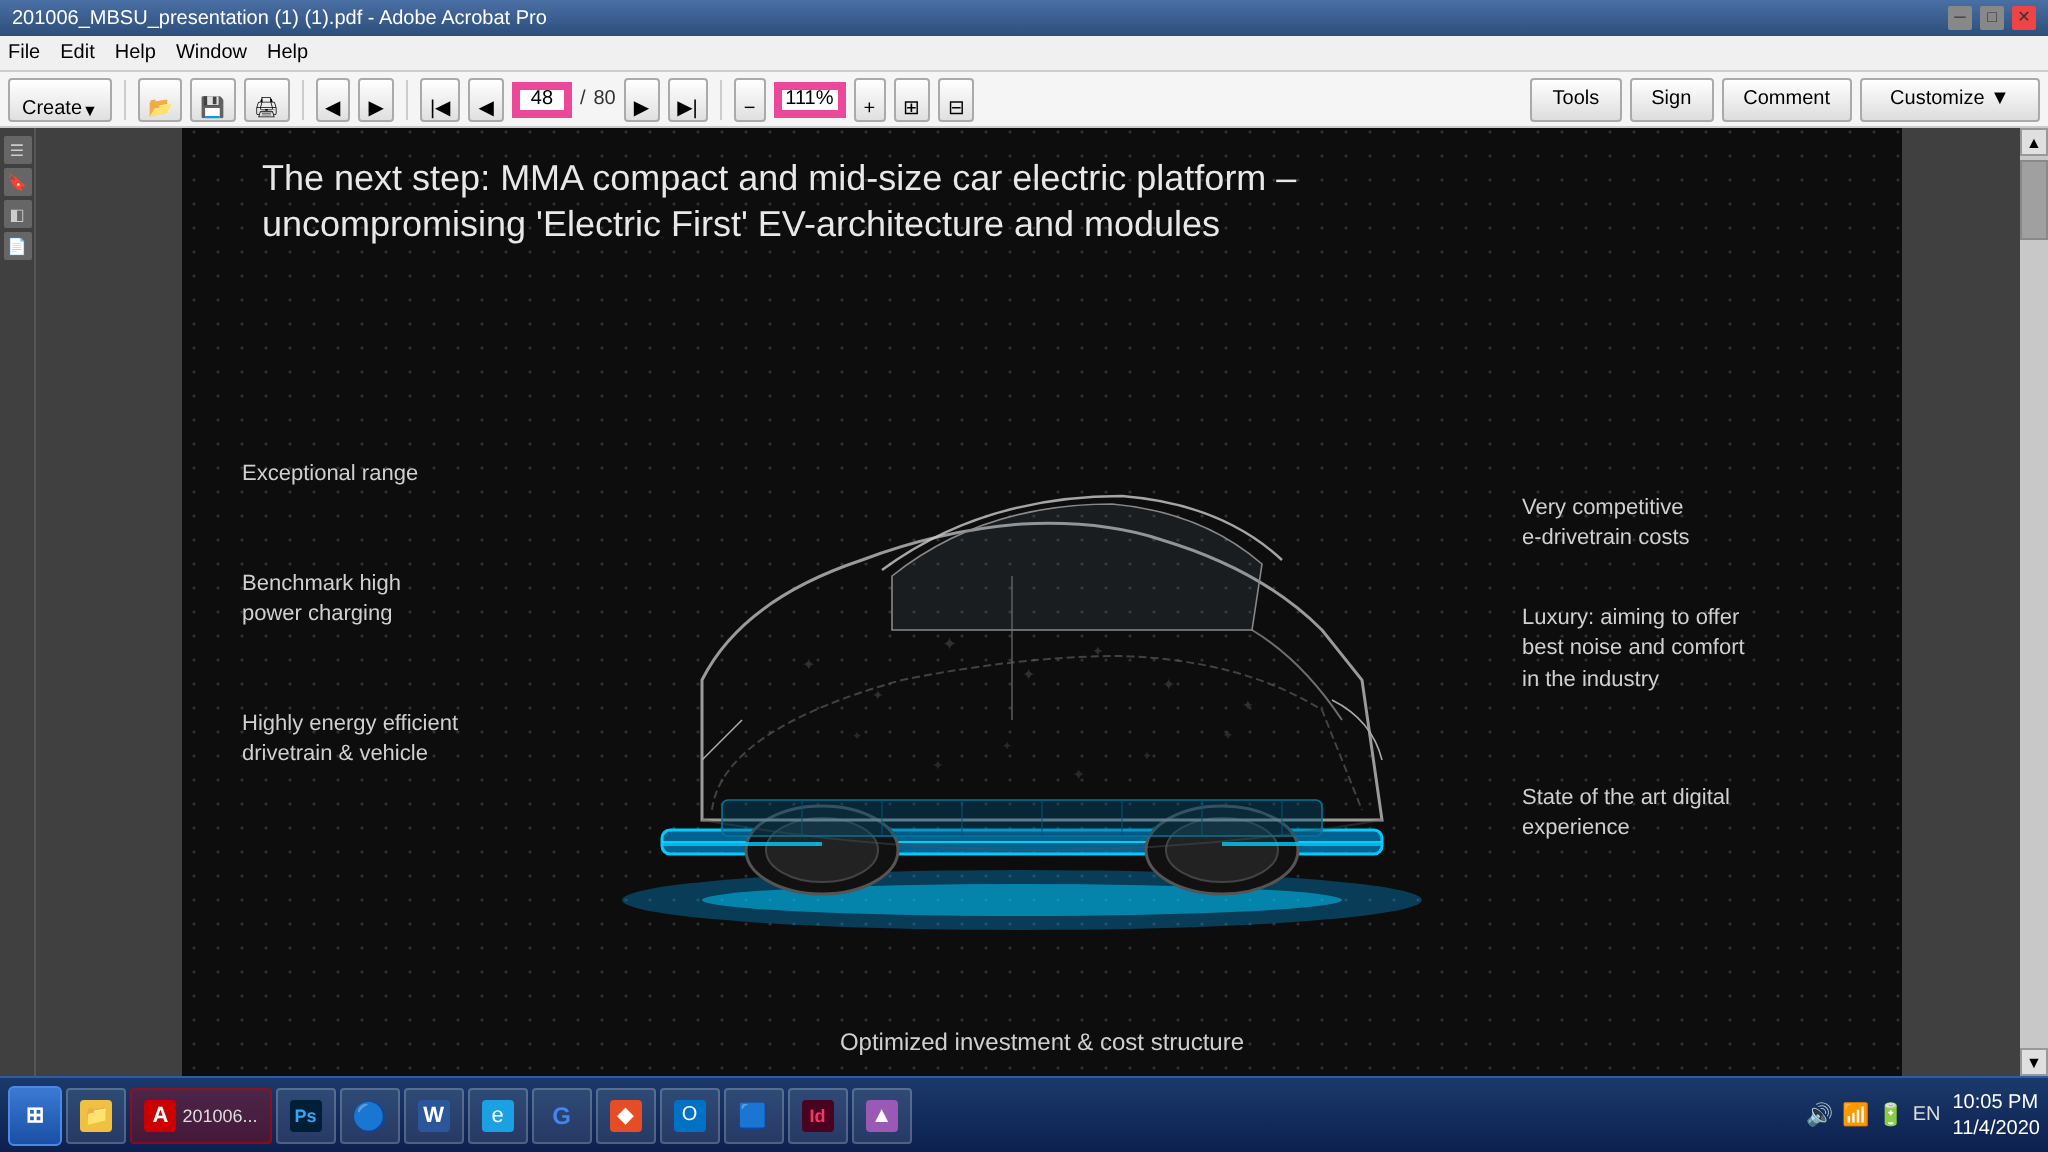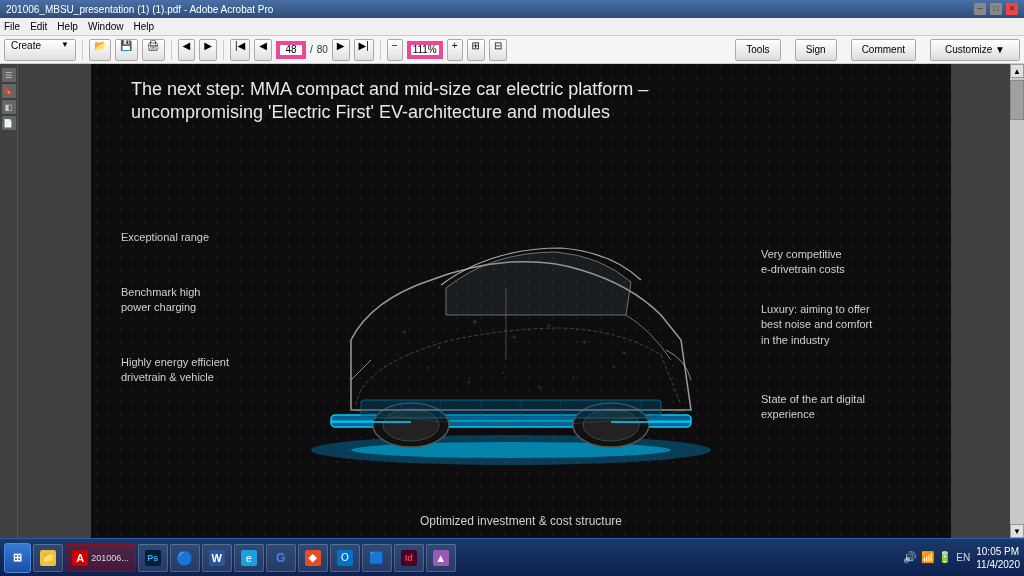--- a/index.html
+++ b/index.html
@@ -63,22 +63,22 @@
     }
     .toolbar-btn {
       height: 22px;
       padding: 0 6px;
       background: linear-gradient(to bottom, #fff, #e0e0e0);
       border: 1px solid #aaa;
       border-radius: 2px;
       font-size: 10px;
       cursor: pointer;
       display: flex;
-      align-items: flex-start;
-      gap: 20px;
+      align-items: flex-end;
+      gap: 0;
     }
     .toolbar-separator {
       width: 1px;
       height: 20px;
       background: #ccc;
       margin: 0 2px;
     }
     .toolbar-input {
       height: 18px;
       width: 30px;
@@ -89,21 +89,21 @@
     }
     .toolbar-label {
       font-size: 10px;
       color: #333;
     }
 
     
     #right-toolbar {
       margin-left: auto;
       display: flex;
-      gap: 14px;
+      gap: 4px;
     }
     .right-btn {
       height: 22px;
       padding: 0 10px;
       background: linear-gradient(to bottom, #fff, #ddd);
       border: 1px solid #aaa;
       border-radius: 2px;
       font-size: 10px;
       cursor: pointer;
     }

